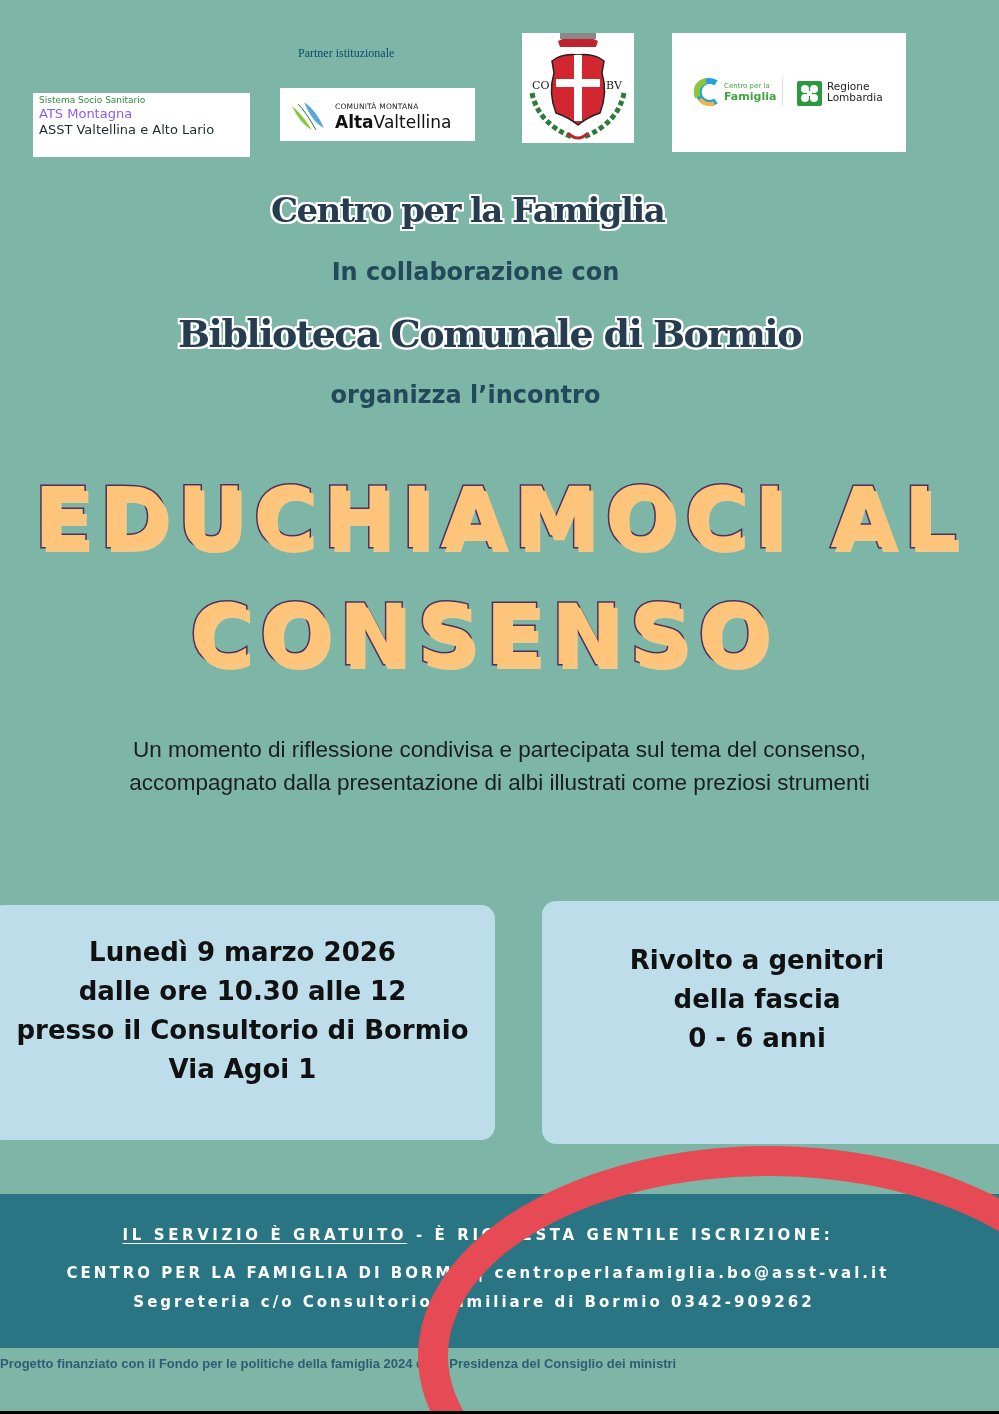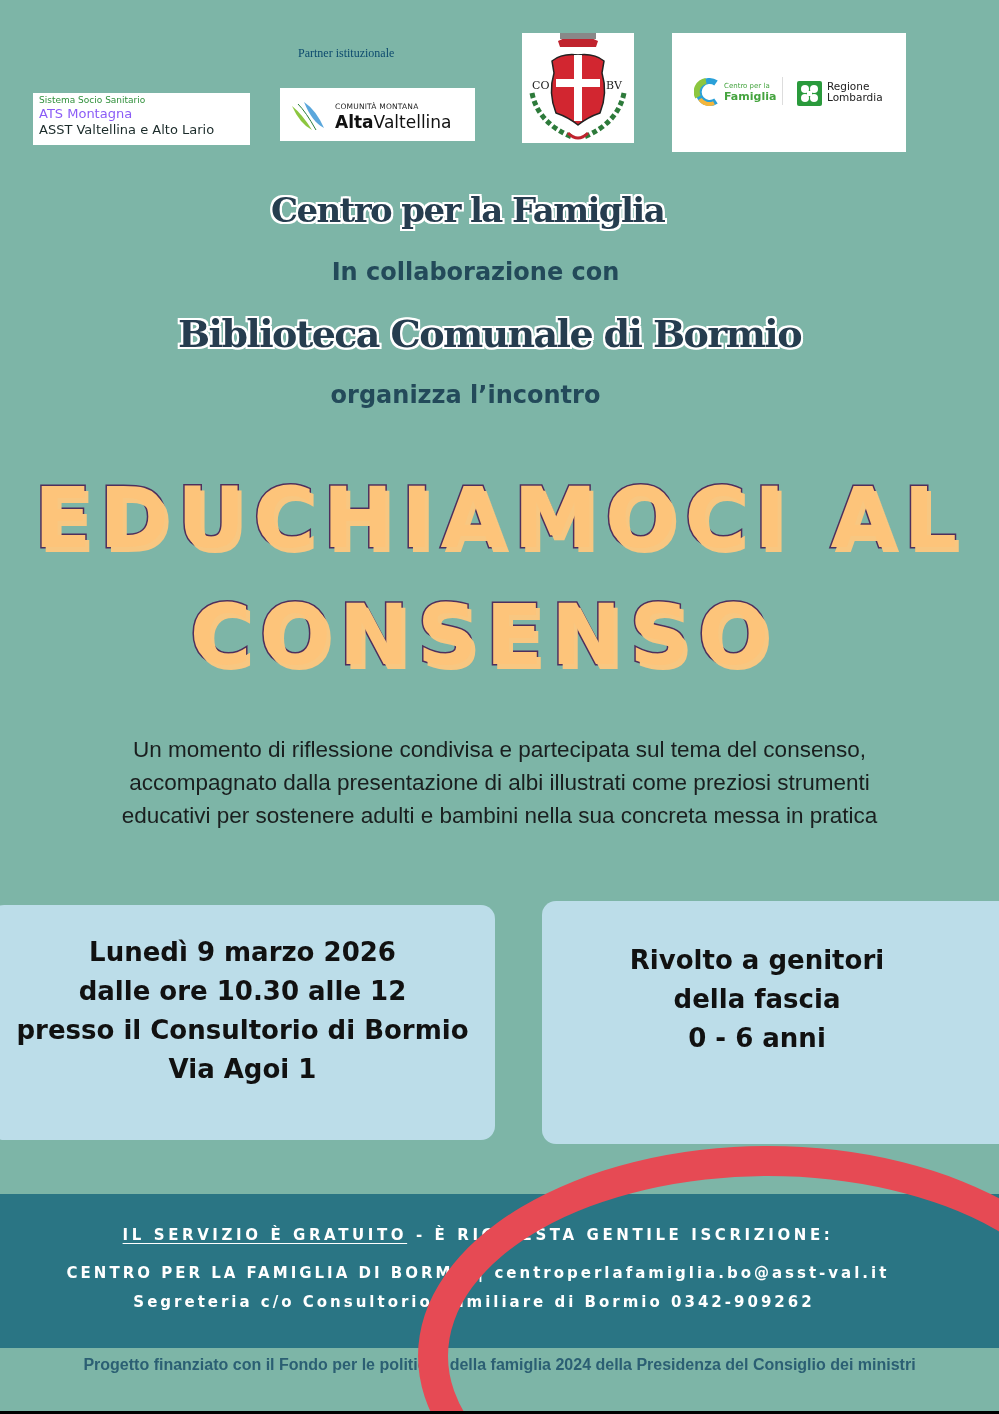--- a/index.html
+++ b/index.html
@@ -11,21 +11,21 @@
     }
     .abs { position: absolute; }
 
     
     .partner-label {
       left: 298px; top: 46px;
       font-size: 12px; color: #0c4a6e;
       font-family: Liberation Serif, serif;
     }
     .logo-box { background: #ffffff; }
-    .logo-ats { left: 33px; top: 93px; width: 217px; height: 52px; padding: 2px 6px; }
+    .logo-ats { left: 33px; top: 93px; width: 217px; height: 64px; padding: 2px 6px; }
     .logo-ats .l1 { font-size: 9px; color: #2f8f3a; line-height: 11px; }
     .logo-ats .l2 { font-size: 13px; color: #8b5cf6; line-height: 16px; }
     .logo-ats .l3 { font-size: 13px; color: #1b2b2a; line-height: 16px; }
 
     .logo-cm { left: 280px; top: 88px; width: 195px; height: 53px; }
     .logo-cm .feather { position: absolute; left: 10px; top: 12px; }
     .logo-cm .small { position: absolute; left: 55px; top: 14px; font-size: 7.5px; color: #222; letter-spacing: 0.2px; }
     .logo-cm .big { position: absolute; left: 55px; top: 24px; font-size: 17px; color: #111; }
     .logo-cm .big b { font-weight: bold; }
 
@@ -110,24 +110,23 @@
       color: #ffffff; font-weight: bold;
       font-family: "DejaVu Sans", sans-serif;
     }
     .bl1 { top: 1226px; font-size: 15px; letter-spacing: 3.6px; left: 0; }
     .bl1 u { text-decoration: underline; text-underline-offset: 3px; }
     .bl2 { top: 1264px; font-size: 15px; letter-spacing: 3.0px; }
     .bl3 { top: 1293px; font-size: 15px; letter-spacing: 3.0px; left: -4px; }
 
     .funding {
       left: 0; width: 999px; top: 1356px;
-      text-align: center;
       font-family: "Liberation Sans", sans-serif;
       font-weight: bold;
-      font-size: 16px;
+      font-size: 13px;
       color: #2b5f73;
     }
 
     .red-ring {
       left: 418px; top: 1146px; width: 700px; height: 420px;
       border: 30px solid #e64a54;
       border-radius: 50%;
       pointer-events: none;
     }
     .bottom-strip { left: 0; top: 1411px; width: 999px; height: 3px; background: #000; }
@@ -196,21 +195,20 @@
 <div class="abs hl sub h-collab">In collaborazione con</div>
 <div class="abs hl fancy h-biblio">Biblioteca Comunale di Bormio</div>
 <div class="abs hl sub h-organizza">organizza l’incontro</div>
 
 <div class="abs title title-1">EDUCHIAMOCI AL</div>
 <div class="abs title title-2">CONSENSO</div>
 
 <div class="abs desc">
   <div>Un momento di riflessione condivisa e partecipata sul tema del consenso,</div>
   <div>accompagnato dalla presentazione di albi illustrati come preziosi strumenti</div>
-  <div>educativi per sostenere adulti e bambini nella sua concreta messa in pratica</div>
 </div>
 
 <div class="abs box box-left">
   <div>Lunedì 9 marzo 2026</div>
   <div>dalle ore 10.30 alle 12</div>
   <div>presso il Consultorio di Bormio</div>
   <div>Via Agoi 1</div>
 </div>
 
 <div class="abs box box-right">

